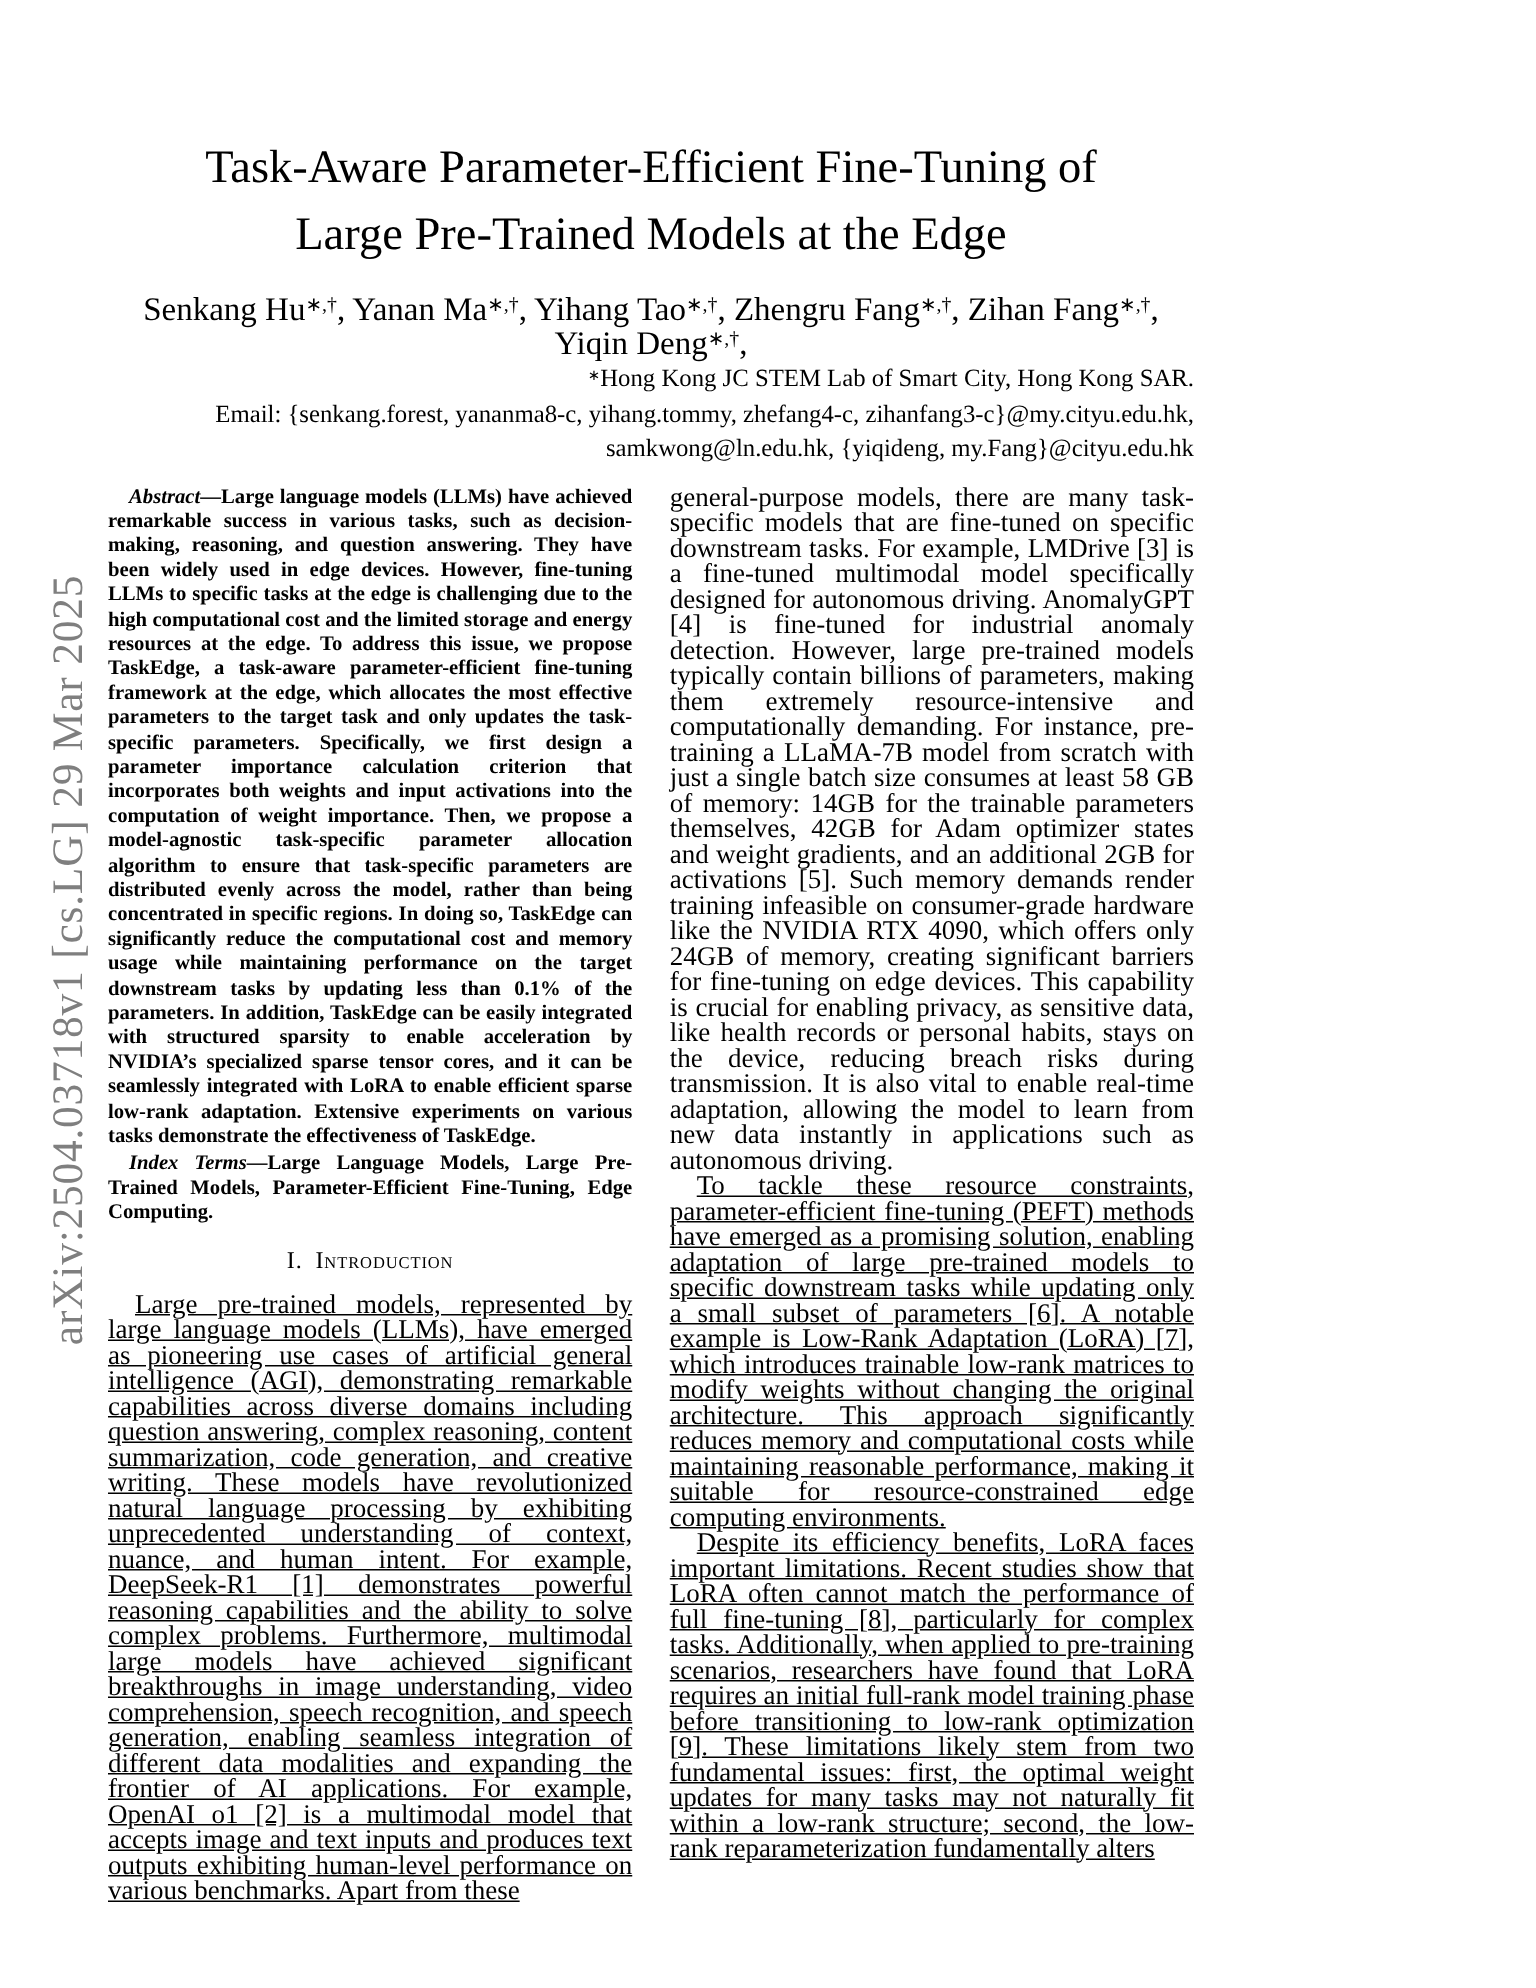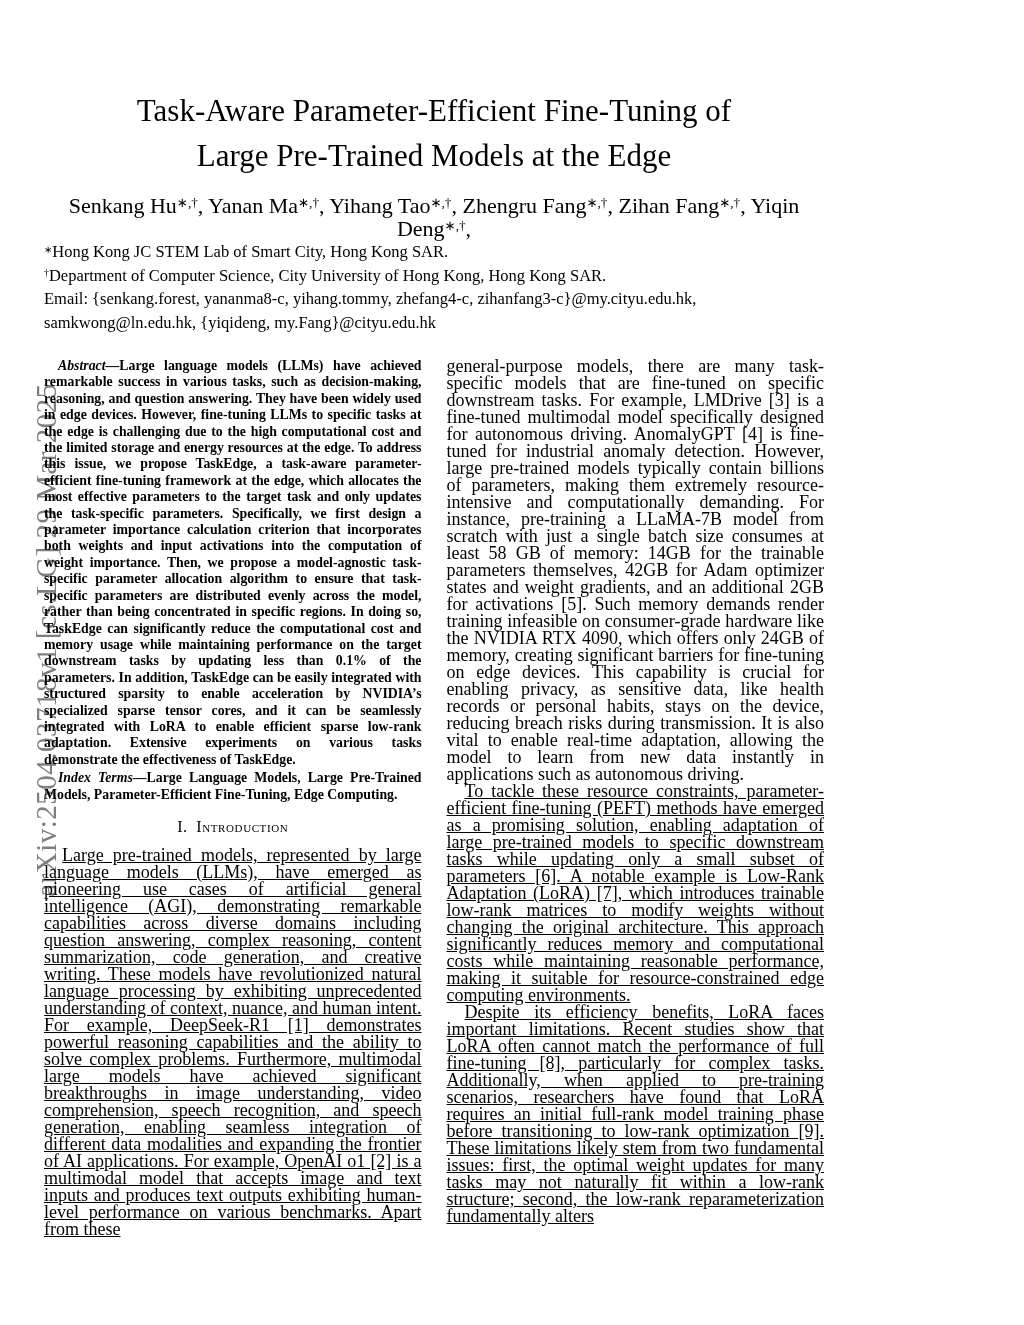--- a/index.html
+++ b/index.html
@@ -17,21 +17,21 @@
     transform: translate(-50%, -50%) rotate(-90deg);
     white-space: nowrap;
     font-size: 29px;
     color: #7f7f7f;
     letter-spacing: 0.5px;
   }
   .page {
     position: absolute;
     left: 0; top: 0;
     width: 868px;
-    padding: 0 44px;
+    padding: 0 72px;
     box-sizing: border-box;
   }
   .title {
     margin: 88px 0 0 0;
     font-weight: normal;
     text-align: center;
     font-size: 31px;
     line-height: 45px;
   }
   .title-line { display: block; }
@@ -42,28 +42,28 @@
     line-height: 23px;
   }
   sup {
     font-size: 0.60em;
     line-height: 0;
     position: relative;
     top: -0.45em;
     vertical-align: baseline;
   }
   .affiliations, .emails {
-    text-align: left;
+    text-align: right;
     font-size: 16.5px;
     line-height: 23.5px;
   }
   .columns {
     display: flex;
     gap: 25px;
-    margin-top: 24px;
+    margin-top: 12px;
     text-align: justify;
   }
   .col { width: 411.5px; }
   p { margin: 0; }
   .abstract {
     font-weight: bold;
     font-size: 13.8px;
     line-height: 16.4px;
     text-indent: 14px;
   }
@@ -97,21 +97,20 @@
     <span class="title-line">Task-Aware Parameter-Efficient Fine-Tuning of</span>
     <span class="title-line">Large Pre-Trained Models at the Edge</span>
   </h1>
 
   <div class="authors">
     <div class="author-line" id="authors-line1"><span>Senkang Hu<sup>∗,†</sup>, </span><span>Yanan Ma<sup>∗,†</sup>, </span><span>Yihang Tao<sup>∗,†</sup>, </span><span>Zhengru Fang<sup>∗,†</sup>, </span><span>Zihan Fang<sup>∗,†</sup>, </span><span>Yiqin Deng<sup>∗,†</sup>,</span></div>
   </div>
 
   <div class="affiliations" id="affiliations">
       <div><sup>∗</sup>Hong Kong JC STEM Lab of Smart City, Hong Kong SAR.</div>
-      <div><sup>†</sup>Department of Computer Science, City University of Hong Kong, Hong Kong SAR.</div>
     </div>
 
   <div class="emails">
     <div>Email: {senkang.forest, yananma8-c, yihang.tommy, zhefang4-c, zihanfang3-c}@my.cityu.edu.hk,</div>
     <div>samkwong@ln.edu.hk, {yiqideng, my.Fang}@cityu.edu.hk</div>
   </div>
 
   <div class="columns">
     <div class="col">
       <p class="abstract"><span class="lead-italic">Abstract</span><span>—Large language models (LLMs) have achieved remarkable success in various tasks, such as decision-making, reasoning, and question answering. They have been widely used in edge devices. However, fine-tuning LLMs to specific tasks at the edge is challenging due to the high computational cost and the limited storage and energy resources at the edge. To address this issue, we propose TaskEdge, a task-aware parameter-efficient fine-tuning framework at the edge, which allocates the most effective parameters to the target task and only updates the task-specific parameters. Specifically, we first design a parameter importance calculation criterion that incorporates both weights and input activations into the computation of weight importance. Then, we propose a model-agnostic task-specific parameter allocation algorithm to ensure that task-specific parameters are distributed evenly across the model, rather than being concentrated in specific regions. In doing so, TaskEdge can significantly reduce the computational cost and memory usage while maintaining performance on the target downstream tasks by updating less than 0.1% of the parameters. In addition, TaskEdge can be easily integrated with structured sparsity to enable acceleration by NVIDIA’s specialized sparse tensor cores, and it can be seamlessly integrated with LoRA to enable efficient sparse low-rank adaptation. Extensive experiments on various tasks demonstrate the effectiveness of TaskEdge.</span></p>

